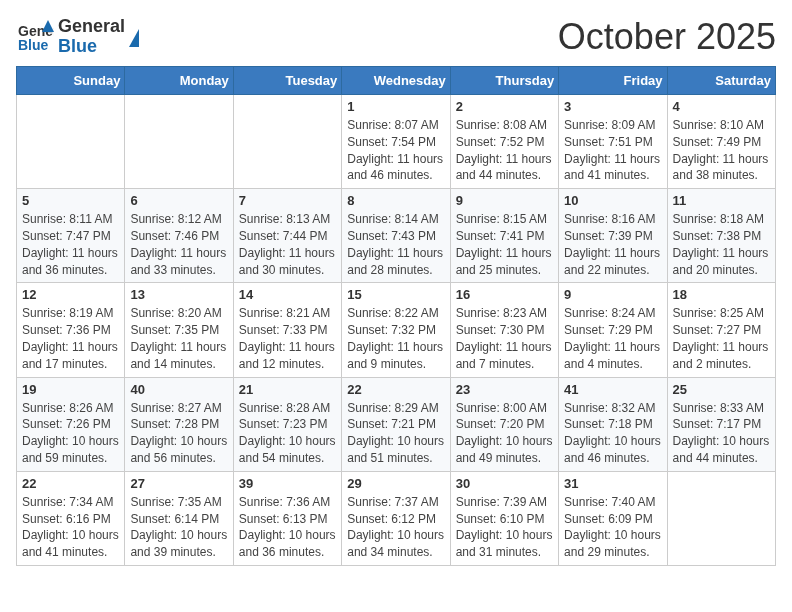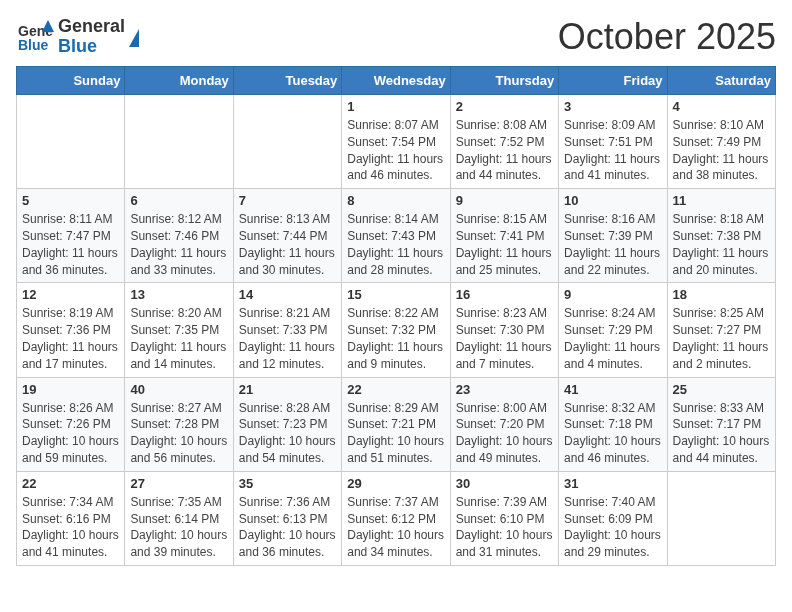--- a/index.html
+++ b/index.html
@@ -299,21 +299,21 @@
 Sunset: 6:16 PM
 Daylight: 10 hours and 41 minutes.</div>
         </td>
         <td>
           <span class="day-number">27</span>
           <div class="cell-content">Sunrise: 7:35 AM
 Sunset: 6:14 PM
 Daylight: 10 hours and 39 minutes.</div>
         </td>
         <td>
-          <span class="day-number">35</span>
+          <span class="day-number">39</span>
           <div class="cell-content">Sunrise: 7:36 AM
 Sunset: 6:13 PM
 Daylight: 10 hours and 36 minutes.</div>
         </td>
         <td>
           <span class="day-number">29</span>
           <div class="cell-content">Sunrise: 7:37 AM
 Sunset: 6:12 PM
 Daylight: 10 hours and 34 minutes.</div>
         </td>

